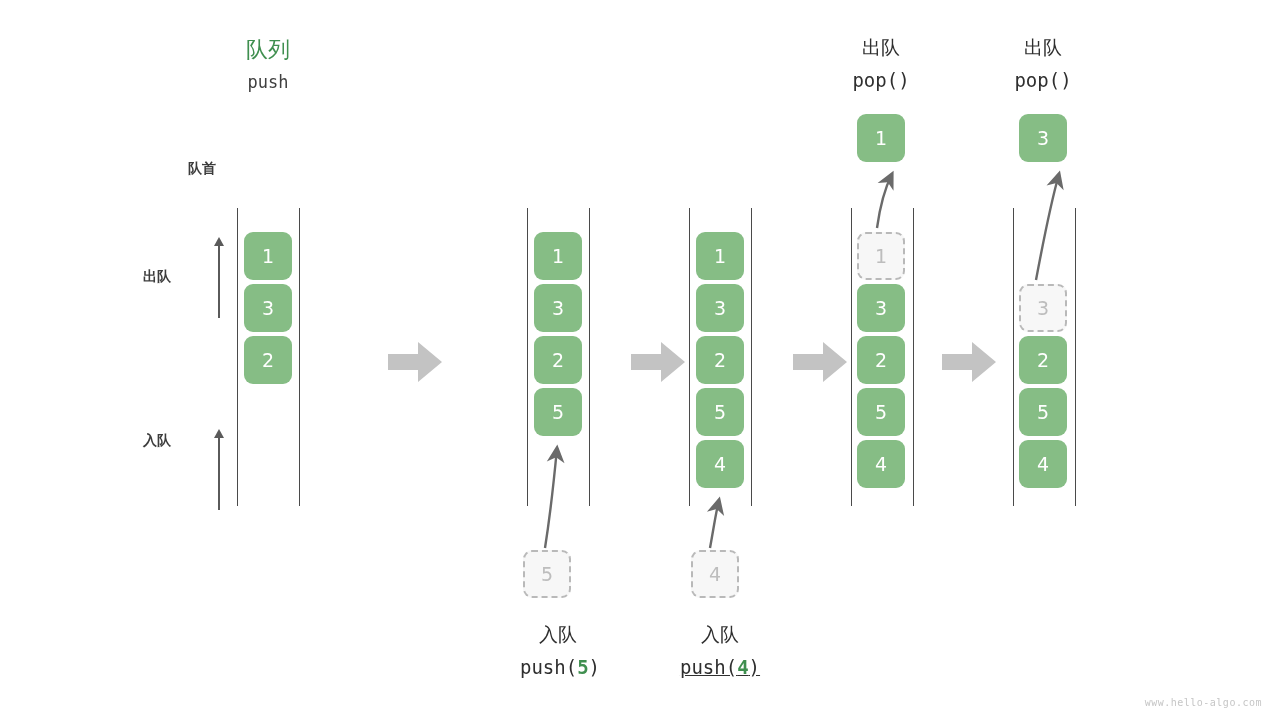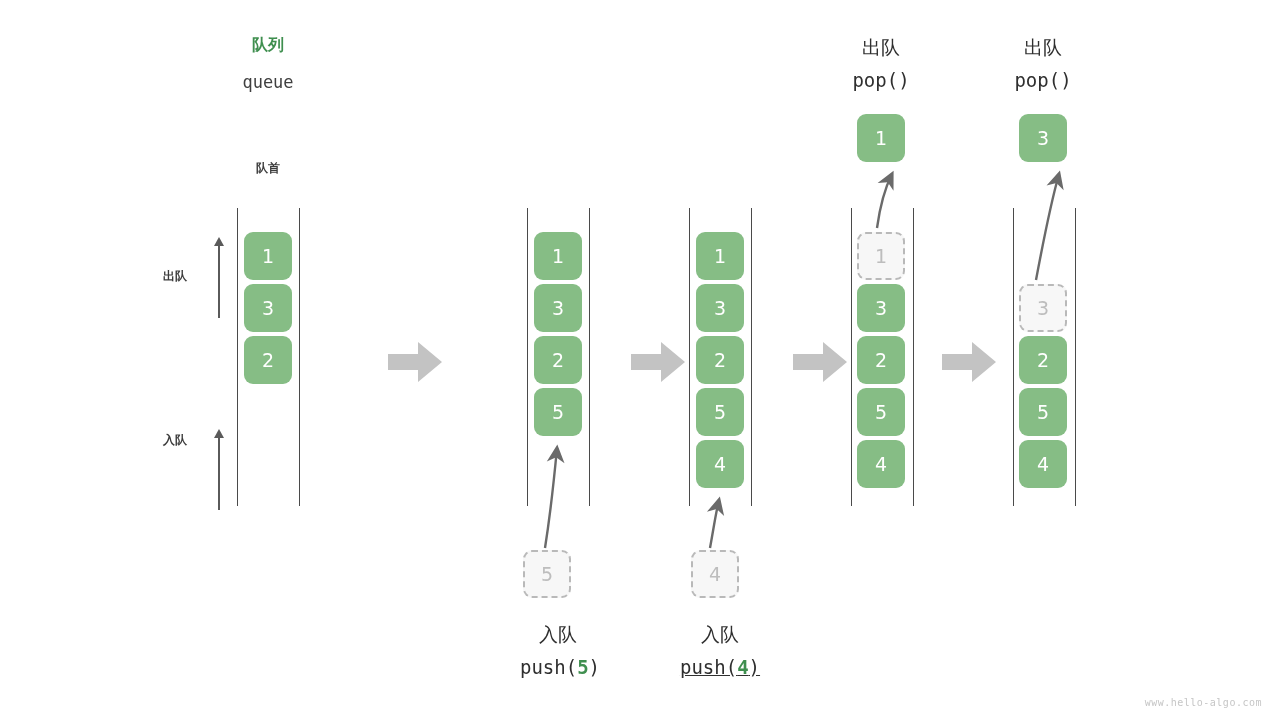--- a/index.html
+++ b/index.html
@@ -8,32 +8,32 @@
     font-family:"DejaVu Sans","Liberation Sans",sans-serif;
     overflow:hidden;position:relative;
   }
   #stage{position:absolute;left:0;top:0;width:1280px;height:720px;}
 
   .abs{position:absolute;}
 
   
   .title-cn{
     font-family:"Liberation Sans","DejaVu Sans",sans-serif;
-    font-weight:bold;font-size:16px;color:#3f8f4f;
+    font-weight:normal;font-size:22px;color:#3f8f4f;
     text-align:center;white-space:nowrap;
   }
   .title-en{
     font-family:"DejaVu Sans Mono","Liberation Mono",monospace;
     font-size:17px;color:#3f3f3f;text-align:center;white-space:nowrap;
   }
 
   .side-label{
     font-family:"Liberation Sans","DejaVu Sans",sans-serif;
-    font-weight:bold;font-size:12px;color:#3c3c3c;
-    text-align:center;white-space:nowrap;
+    font-weight:bold;font-size:14px;color:#3c3c3c;
+    white-space:nowrap;
   }
 
   .op-cn{
     font-family:"Liberation Sans","DejaVu Sans",sans-serif;
     font-size:19px;color:#2f2f2f;text-align:center;white-space:nowrap;
   }
   .op-code{
     font-family:"DejaVu Sans Mono","Liberation Mono",monospace;
     font-size:19px;color:#2f2f2f;text-align:center;white-space:nowrap;
   }
@@ -79,21 +79,21 @@
   }
 
   svg.curve{position:absolute;overflow:visible;pointer-events:none;}
 </style>
 </head>
 <body>
 
 <div id="stage">
 
   <div class="abs title-cn" style="left:188px;top:35px;width:160px;">队列</div>
-  <div class="abs title-en" style="left:188px;top:72px;width:160px;">queue</div>
+  <div class="abs title-en" style="left:188px;top:72px;width:160px;">push</div>
 
   <div class="abs side-label" style="left:188px;top:160px;width:160px;">队首</div>
 
   <div class="abs side-label" style="left:143px;top:268px;width:64px;">出队</div>
   <div class="vshaft" style="left:218px;top:245px;height:73px;"></div>
   <div class="vhead" style="left:214px;top:237px;"></div>
 
   <div class="abs side-label" style="left:143px;top:432px;width:64px;">入队</div>
   <div class="vshaft" style="left:218px;top:437px;height:73px;"></div>
   <div class="vhead" style="left:214px;top:429px;"></div>

